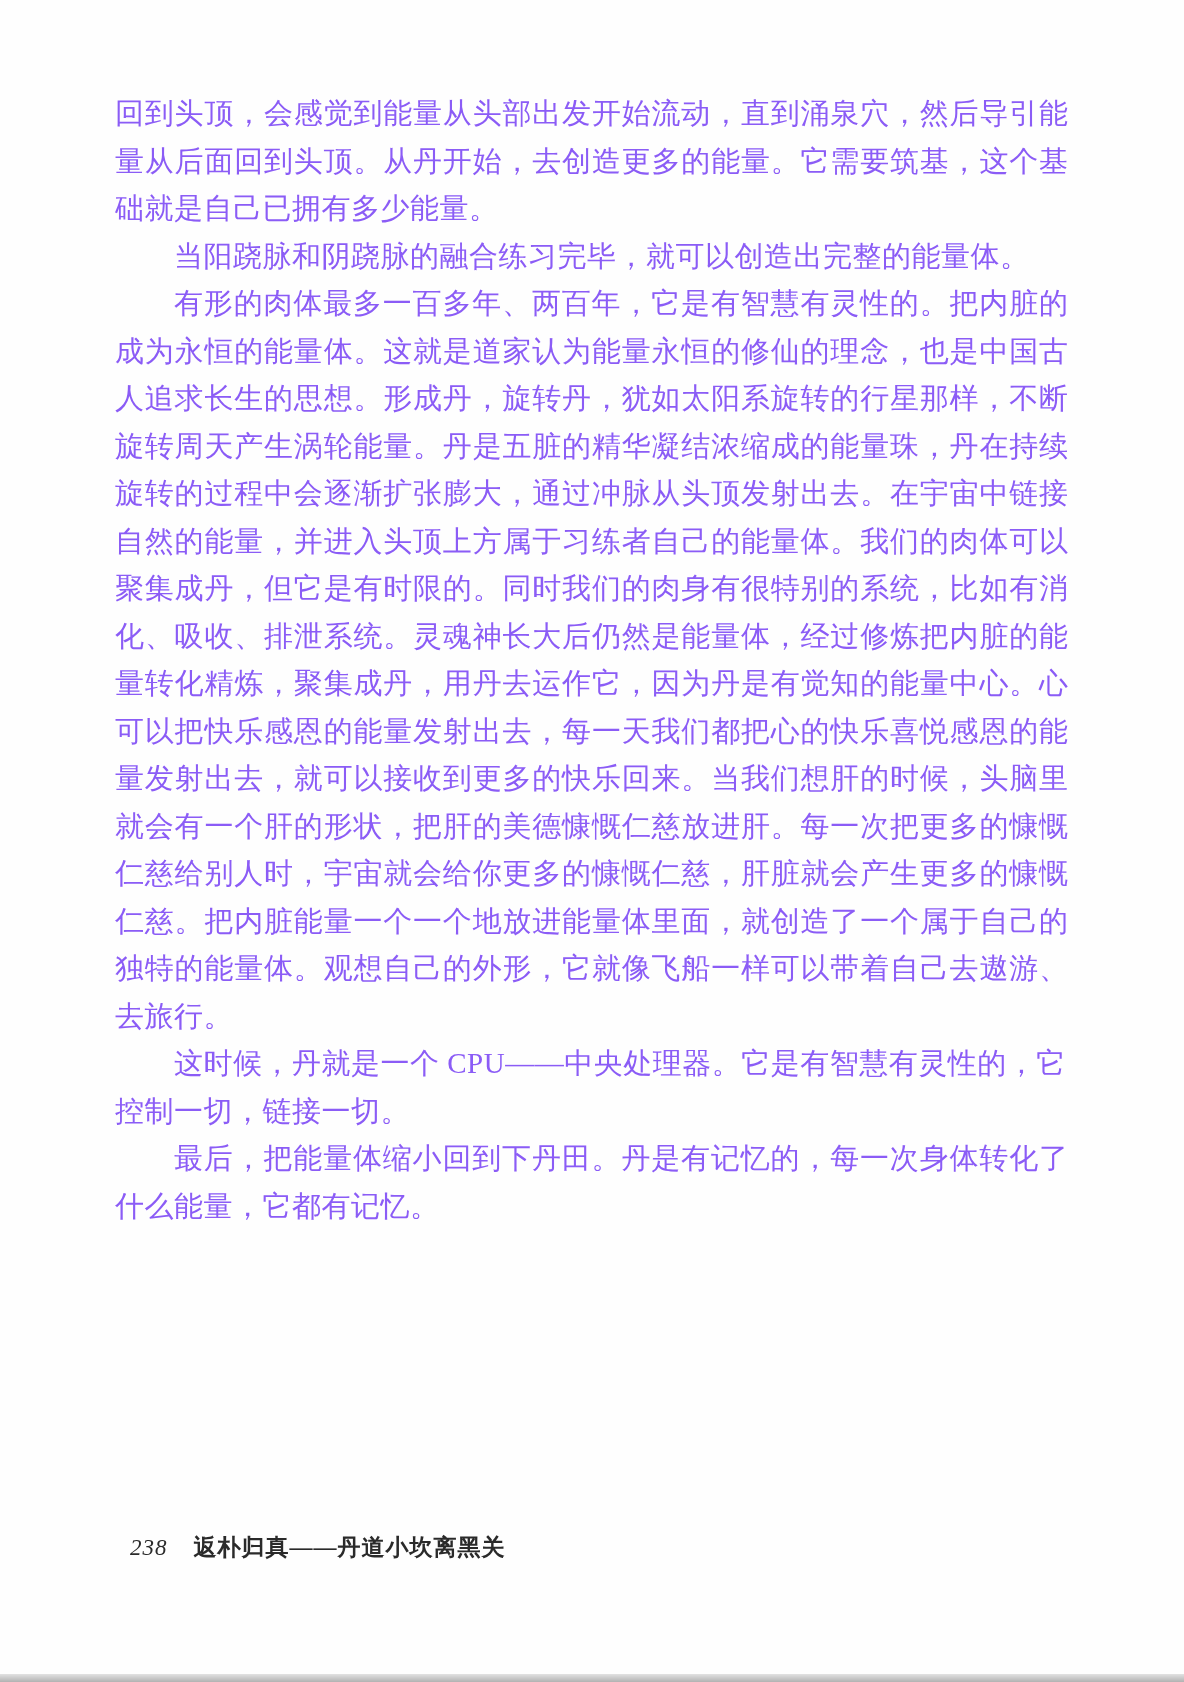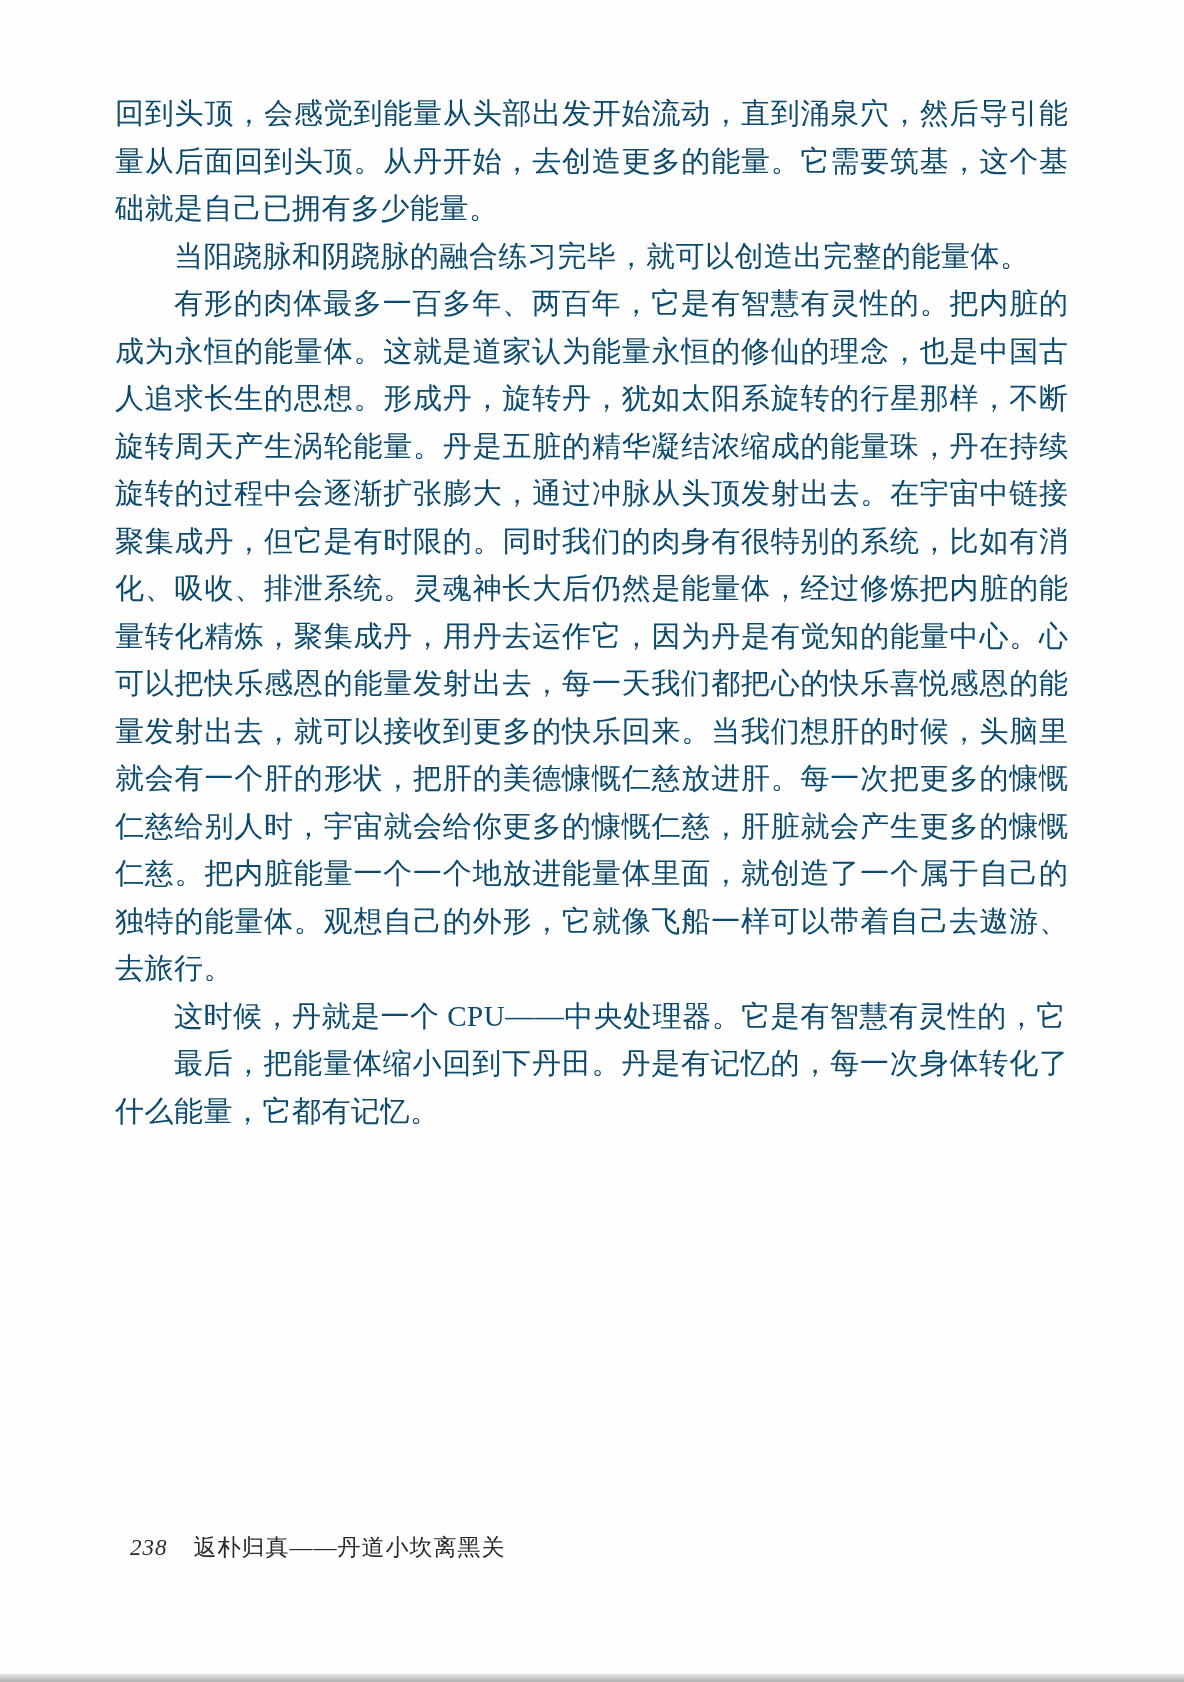--- a/index.html
+++ b/index.html
@@ -21,21 +21,21 @@
     top: 90px;
     width: 953px;
     color: #1c1c1c;
   }
   .text-line {
     font-size: 29px;
     line-height: 47.5px;
     height: 47.5px;
     white-space: nowrap;
     letter-spacing: 0.5px;
-    color: #0c4a6e;
+    color: #8b5cf6;
   }
   .text-line.justify {
     white-space: normal;
     text-align: justify;
     text-align-last: justify;
     letter-spacing: 0;
   }
   .text-line.indent {
     padding-left: 59px;
   }
@@ -49,20 +49,21 @@
     color: #2a2a2a;
   }
   .page-footer .page-number {
     font-size: 23px;
     letter-spacing: 1px;
     font-style: italic;
   }
   .page-footer .book-title {
     font-size: 23px;
     letter-spacing: 1px;
+    font-weight: bold;
   }
   .page-edge {
     position: absolute;
     left: 0;
     bottom: 0;
     width: 100%;
     height: 8px;
     background: linear-gradient(to bottom, #e2e2e2, #b2b2b2);
   }
 </style>
@@ -74,31 +75,33 @@
   <div class="text-block">
     <div class="text-line justify">回到头顶，会感觉到能量从头部出发开始流动，直到涌泉穴，然后导引能</div>
     <div class="text-line justify">量从后面回到头顶。从丹开始，去创造更多的能量。它需要筑基，这个基</div>
     <div class="text-line">础就是自己已拥有多少能量。</div>
     <div class="text-line indent">当阳跷脉和阴跷脉的融合练习完毕，就可以创造出完整的能量体。</div>
     <div class="text-line justify indent">有形的肉体最多一百多年、两百年，它是有智慧有灵性的。把内脏的</div>
     <div class="text-line justify">成为永恒的能量体。这就是道家认为能量永恒的修仙的理念，也是中国古</div>
     <div class="text-line justify">人追求长生的思想。形成丹，旋转丹，犹如太阳系旋转的行星那样，不断</div>
     <div class="text-line justify">旋转周天产生涡轮能量。丹是五脏的精华凝结浓缩成的能量珠，丹在持续</div>
     <div class="text-line justify">旋转的过程中会逐渐扩张膨大，通过冲脉从头顶发射出去。在宇宙中链接</div>
+    <div class="text-line justify">自然的能量，并进入头顶上方属于习练者自己的能量体。我们的肉体可以</div>
     <div class="text-line justify">聚集成丹，但它是有时限的。同时我们的肉身有很特别的系统，比如有消</div>
     <div class="text-line justify">化、吸收、排泄系统。灵魂神长大后仍然是能量体，经过修炼把内脏的能</div>
     <div class="text-line justify">量转化精炼，聚集成丹，用丹去运作它，因为丹是有觉知的能量中心。心</div>
     <div class="text-line justify">可以把快乐感恩的能量发射出去，每一天我们都把心的快乐喜悦感恩的能</div>
     <div class="text-line justify">量发射出去，就可以接收到更多的快乐回来。当我们想肝的时候，头脑里</div>
     <div class="text-line justify">就会有一个肝的形状，把肝的美德慷慨仁慈放进肝。每一次把更多的慷慨</div>
     <div class="text-line justify">仁慈给别人时，宇宙就会给你更多的慷慨仁慈，肝脏就会产生更多的慷慨</div>
     <div class="text-line justify">仁慈。把内脏能量一个一个地放进能量体里面，就创造了一个属于自己的</div>
     <div class="text-line justify">独特的能量体。观想自己的外形，它就像飞船一样可以带着自己去遨游、</div>
     <div class="text-line">去旅行。</div>
     <div class="text-line indent">这时候，丹就是一个 CPU——中央处理器。它是有智慧有灵性的，它</div>
+    <div class="text-line">控制一切，链接一切。</div>
     <div class="text-line justify indent">最后，把能量体缩小回到下丹田。丹是有记忆的，每一次身体转化了</div>
     <div class="text-line">什么能量，它都有记忆。</div>
   </div>
 
   <div class="page-footer">
     <span class="page-number">238</span>
     <span class="book-title">返朴归真——丹道小坎离黑关</span>
   </div>
 
   <div class="page-edge"></div>

